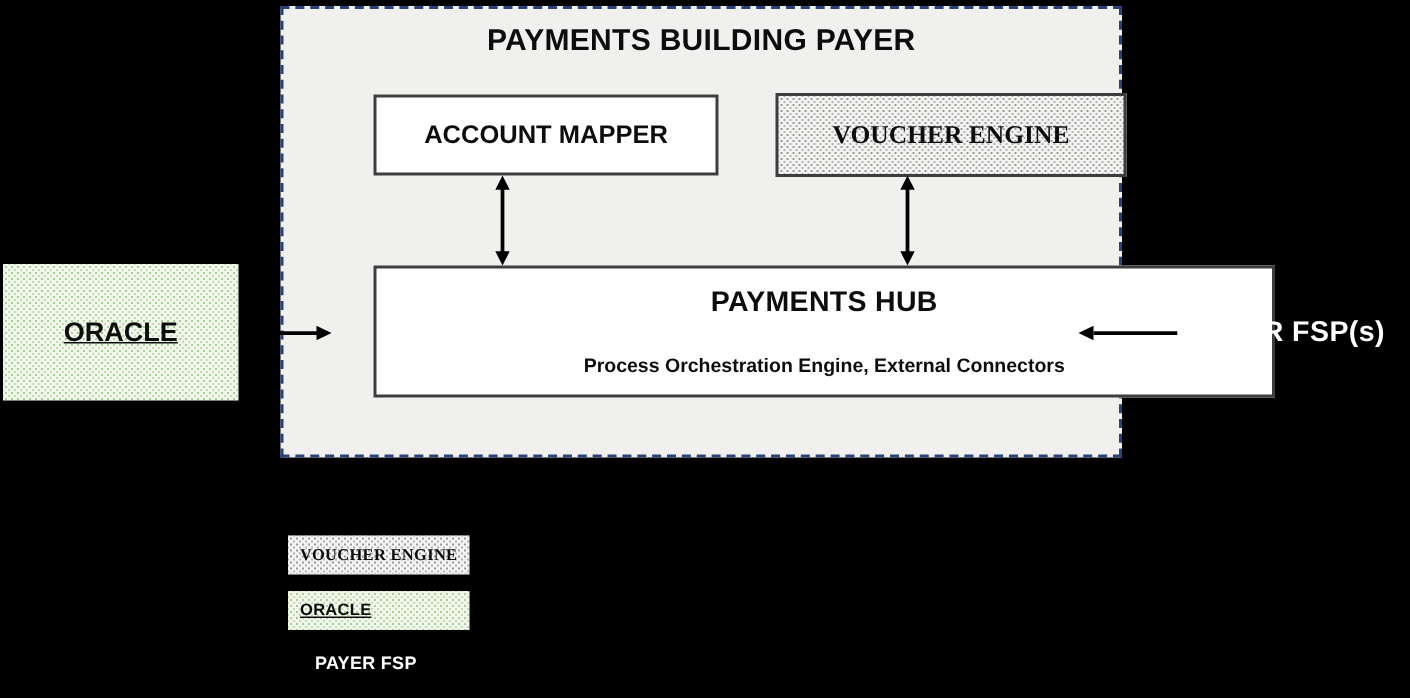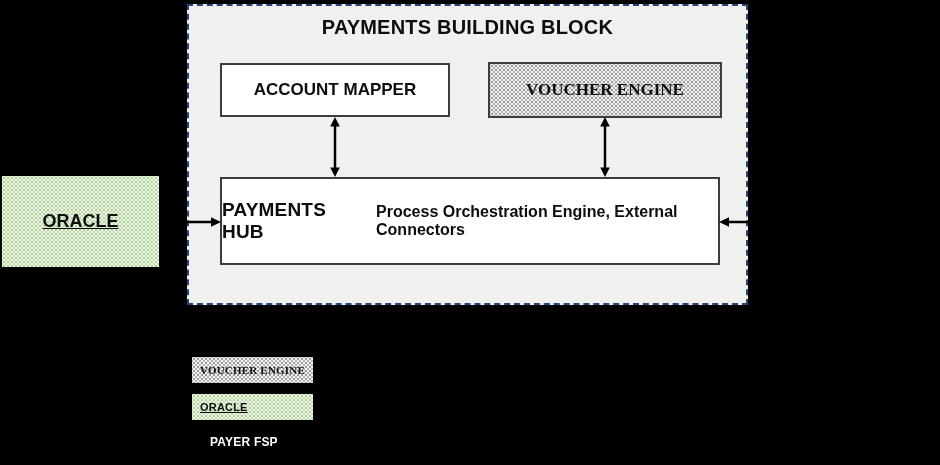--- a/index.html
+++ b/index.html
@@ -33,21 +33,21 @@
   }
   .node {
     position: absolute;
     display: flex;
     align-items: center;
     justify-content: center;
     box-sizing: border-box;
     color: #0d0d0d;
     font-weight: bold;
   }
-  .bordered { border: 2px solid #3d3d3d; }
+  .bordered { border: 2px solid #3d3d3d; margin-left: 29px; }
   .white-bg { background: #ffffff; }
   .stipple-gray {
     background-color: #f3f3f2;
     background-image:
       radial-gradient(circle, #9a9a9a 0.8px, transparent 1px),
       radial-gradient(circle, #b3b3b3 0.8px, transparent 1px);
     background-size: 4px 4px, 4px 4px;
     background-position: 0 0, 2px 2px;
     font-family: Liberation Serif, serif;
   }
@@ -56,25 +56,25 @@
     background-image:
       radial-gradient(circle, #a9cf92 0.8px, transparent 1px),
       radial-gradient(circle, #c2dcb0 0.8px, transparent 1px);
     background-size: 4px 4px, 4px 4px;
     background-position: 0 0, 2px 2px;
     text-decoration: underline;
   }
   .node-account-mapper { left: 220px; top: 63px; width: 230px; height: 54px; font-size: 17px; }
   .node-voucher-engine { left: 488px; top: 62px; width: 234px; height: 56px; font-size: 17px; }
   .node-payments-hub {
-    left: 220px; top: 177px; width: 500px; height: 88px;
-    flex-direction: row; gap: 23px;
+    left: 220px; top: 177px; width: 601px; height: 88px;
+    flex-direction: column; gap: 23px;
   }
   .hub-title { font-size: 19px; font-weight: bold; letter-spacing: 0.2px; }
-  .hub-subtitle { font-size: 16px; font-weight: bold; }
+  .hub-subtitle { font-size: 13px; font-weight: bold; }
   .node-oracle { left: 2px; top: 176px; width: 157px; height: 91px; font-size: 18px; }
   .payer-fsp-label {
     position: absolute;
     left: 792px; top: 210px;
     height: 24px; line-height: 24px;
     color: #ffffff;
     font-size: 19px;
     font-weight: bold;
     letter-spacing: 0.3px;
   }
@@ -107,21 +107,21 @@
     padding-left: 12px;
   }
 </style>
 </head>
 <body>
 
 <div id="canvas">
 
   <div class="container"></div>
 
-  <div class="diagram-title">PAYMENTS BUILDING BLOCK</div>
+  <div class="diagram-title">PAYMENTS BUILDING PAYER</div>
 
   <div class="node node-account-mapper bordered white-bg">
     <span>ACCOUNT MAPPER</span>
   </div>
 
   <div class="node node-voucher-engine bordered stipple-gray">
     <span>VOUCHER ENGINE</span>
   </div>
 
   <svg class="arrow arrow-v1" width="14" height="60" viewBox="0 0 14 60">
@@ -148,20 +148,21 @@
   <svg class="arrow arrow-h-left" width="62" height="12" viewBox="0 0 62 12">
     <line x1="0" y1="6" x2="53" y2="6" stroke="#000000" stroke-width="2.5"></line>
     <polygon points="62,6 52,1.2 52,10.8" fill="#000000"></polygon>
   </svg>
 
   <svg class="arrow arrow-h-right" width="66" height="12" viewBox="0 0 66 12">
     <line x1="10" y1="6" x2="66" y2="6" stroke="#000000" stroke-width="2.5"></line>
     <polygon points="0,6 10,1.2 10,10.8" fill="#000000"></polygon>
   </svg>
 
+  <div class="payer-fsp-label">PAYER FSP(s)</div>
 
   <div>
     <div class="legend-swatch legend-voucher stipple-gray">
       <span>VOUCHER ENGINE</span>
     </div>
     <div class="legend-swatch legend-oracle stipple-green">
       <span>ORACLE</span>
     </div>
     <div class="legend-payer">PAYER FSP</div>
   </div>

